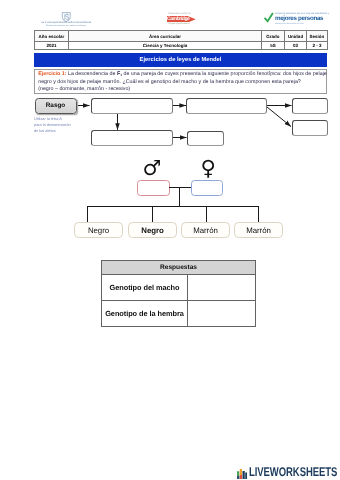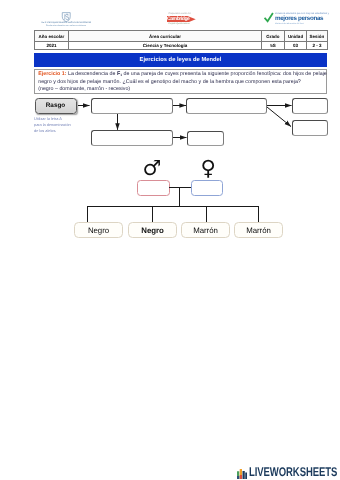--- a/index.html
+++ b/index.html
@@ -185,20 +185,39 @@
   <div class="ln" style="left:86.5px;top:206px;width:1.2px;height:16px;"></div>
   <div class="ln" style="left:152px;top:206px;width:1.2px;height:16px;"></div>
   <div class="ln" style="left:206px;top:206px;width:1.2px;height:16px;"></div>
   <div class="ln" style="left:257.5px;top:206px;width:1.2px;height:16px;"></div>
 
   <div class="obox" style="left:74px;top:222px;">Negro</div>
   <div class="obox b" style="left:128px;top:222px;">Negro</div>
   <div class="obox" style="left:181px;top:222px;">Marrón</div>
   <div class="obox" style="left:234px;top:222px;">Marrón</div>
 
+  <table class="ans">
+    <colgroup>
+        <col style="width:86px">
+        <col style="width:68px">
+      </colgroup>
+    <tbody>
+        <tr>
+      <td class="hd" colspan="2">Respuestas</td>
+    </tr>
+    <tr>
+      <td class="lbl">Genotipo del macho</td>
+      <td></td>
+    </tr>
+    <tr>
+      <td class="lbl">Genotipo de la hembra</td>
+      <td></td>
+    </tr>
+  </tbody>
+    </table>
 
   <div class="foot">
     <svg width="10.5" height="10" viewBox="0 0 21 20" style="margin-right:1.5px;margin-bottom:.5px;">
       <rect x="0" y="4.5" width="4.5" height="15.5" fill="#4ba05e"></rect>
       <rect x="5.5" y="0" width="4.5" height="20" fill="#f0a02a"></rect>
       <rect x="5.5" y="12" width="4.5" height="8" fill="#e0503c"></rect>
       <rect x="11" y="4" width="4.5" height="16" fill="#1b3a5c"></rect>
       <rect x="0" y="14" width="4.5" height="6" fill="#2f4f7a"></rect>
       <rect x="16.5" y="7" width="4.5" height="13" fill="#1b3a5c"></rect>
     </svg>

